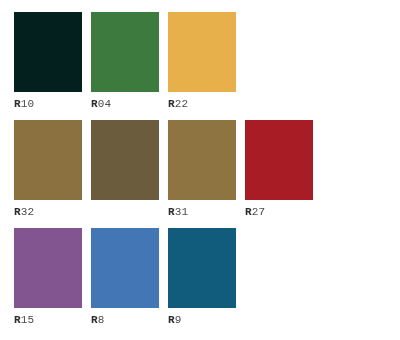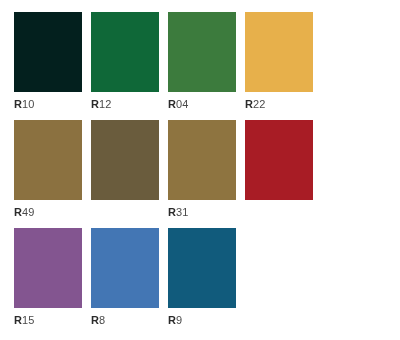--- a/index.html
+++ b/index.html
@@ -44,62 +44,60 @@
     height: 80px;
     display: block;
   }
   .swatch-label {
     font-size: 11px;
     line-height: 13px;
     color: #4a4a4a;
     margin-top: 6px;
     letter-spacing: 0.1px;
     white-space: nowrap;
+    font-family: Liberation Mono, monospace;
   }
   .swatch-label .code-prefix {
     font-weight: bold;
     color: #2b2b2b;
   }
 </style>
 </head>
 <body>
 
 <div id="swatch-chart">
     <div class="swatch-row">
       <div class="swatch-cell">
         <div class="swatch-chip" title="very-dark-teal-green" style="background-color: rgb(3, 32, 30);"></div>
         <div class="swatch-label"><span class="code-prefix">R</span><span class="code-number">10</span></div>
       </div>
       <div class="swatch-cell">
-        <div class="swatch-chip" title="deep-green" style="background-color: rgb(15, 104, 56);"></div>
-        <div class="swatch-label"><span class="code-prefix">R</span><span class="code-number">12</span></div>
-      </div>
-      <div class="swatch-cell">
         <div class="swatch-chip" title="forest-green" style="background-color: rgb(60, 123, 61);"></div>
         <div class="swatch-label"><span class="code-prefix">R</span><span class="code-number">04</span></div>
       </div>
       <div class="swatch-cell">
         <div class="swatch-chip" title="golden-amber" style="background-color: rgb(231, 176, 75);"></div>
         <div class="swatch-label"><span class="code-prefix">R</span><span class="code-number">22</span></div>
       </div>
     </div>
     <div class="swatch-row">
       <div class="swatch-cell">
         <div class="swatch-chip" title="olive-brown" style="background-color: rgb(139, 113, 64);"></div>
-        <div class="swatch-label"><span class="code-prefix">R</span><span class="code-number">49</span></div>
+        <div class="swatch-label"><span class="code-prefix">R</span><span class="code-number">32</span></div>
       </div>
       <div class="swatch-cell">
         <div class="swatch-chip" title="dark-olive-brown" style="background-color: rgb(106, 92, 61);"></div>
       </div>
       <div class="swatch-cell">
         <div class="swatch-chip" title="warm-brown" style="background-color: rgb(142, 116, 64);"></div>
         <div class="swatch-label"><span class="code-prefix">R</span><span class="code-number">31</span></div>
       </div>
       <div class="swatch-cell">
         <div class="swatch-chip" title="crimson-red" style="background-color: rgb(168, 28, 37);"></div>
+        <div class="swatch-label"><span class="code-prefix">R</span><span class="code-number">27</span></div>
       </div>
     </div>
     <div class="swatch-row">
       <div class="swatch-cell">
         <div class="swatch-chip" title="muted-purple" style="background-color: rgb(131, 85, 144);"></div>
         <div class="swatch-label"><span class="code-prefix">R</span><span class="code-number">15</span></div>
       </div>
       <div class="swatch-cell">
         <div class="swatch-chip" title="medium-blue" style="background-color: rgb(67, 118, 180);"></div>
         <div class="swatch-label"><span class="code-prefix">R</span><span class="code-number">8</span></div>

